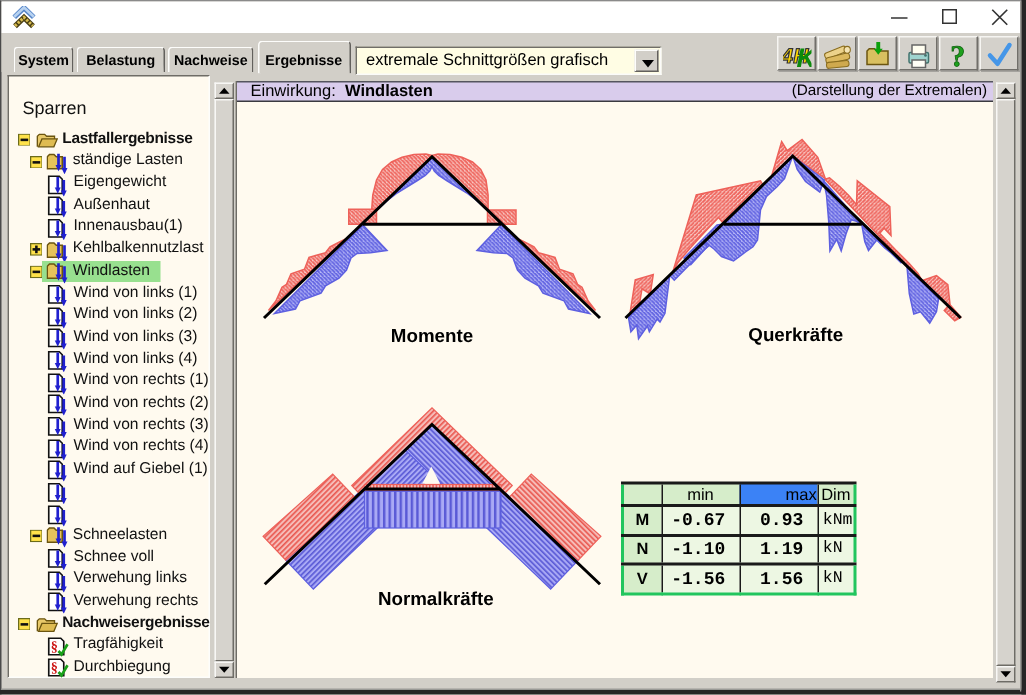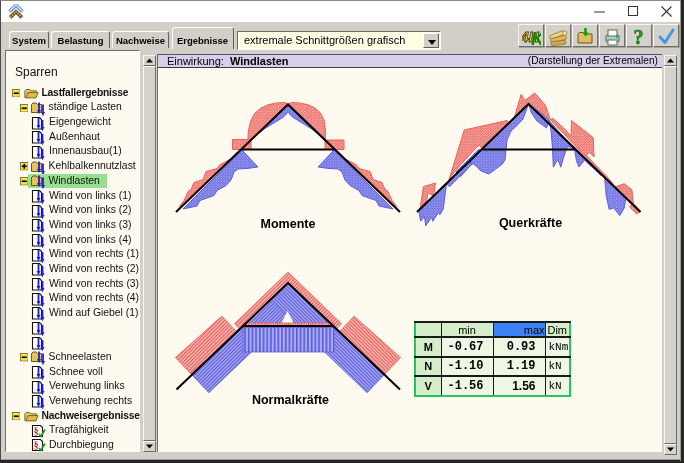--- a/index.html
+++ b/index.html
@@ -379,21 +379,21 @@
       </tr>
  <tr style="height:19.5px">
         <td style="background:#d6edca;text-align:center;font-weight:bold">N</td>
         <td style="background:#edf7e3;text-align:right;font-family:'Liberation Mono',monospace;font-size:12px;font-weight:bold;padding-right:9px">-1.10</td>
         <td style="background:#edf7e3;text-align:right;font-family:'Liberation Mono',monospace;font-size:12px;font-weight:bold;padding-right:9px">1.19</td>
         <td style="background:#edf7e3;padding-left:3px;font-family:'Liberation Mono',monospace;font-size:11px">kN</td>
       </tr>
  <tr style="height:19.5px">
         <td style="background:#d6edca;text-align:center;font-weight:bold">V</td>
         <td style="background:#edf7e3;text-align:right;font-family:'Liberation Mono',monospace;font-size:12px;font-weight:bold;padding-right:9px">-1.56</td>
-        <td style="background:#edf7e3;text-align:right;font-family:Liberation Sans, sans-serif;font-size:12px;font-weight:bold;padding-right:9px">1.56</td>
+        <td style="background:#edf7e3;text-align:right;font-family:Liberation Mono, monospace;font-size:12px;font-weight:bold;padding-right:9px">1.56</td>
         <td style="background:#edf7e3;padding-left:3px;font-family:'Liberation Mono',monospace;font-size:11px">kN</td>
       </tr>
 </tbody>
   </table>
 
 <div id="btmbar"></div>
 <div id="btmdark"></div>
 <div id="rgt1"></div>
 <div id="rgt2"></div>
 

